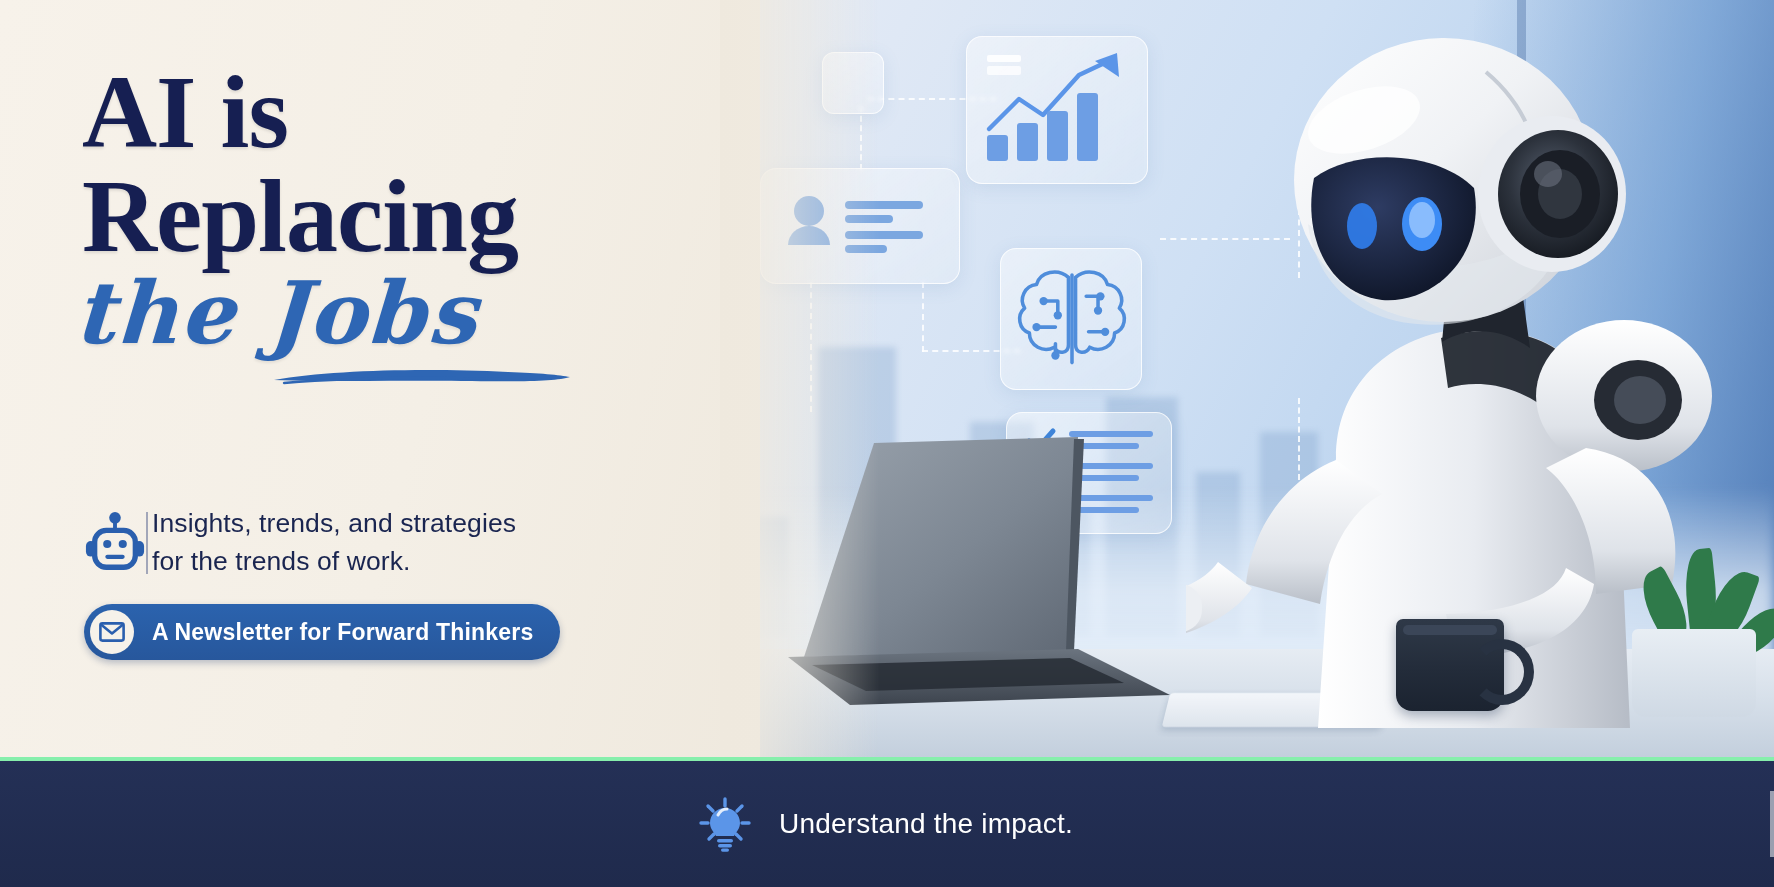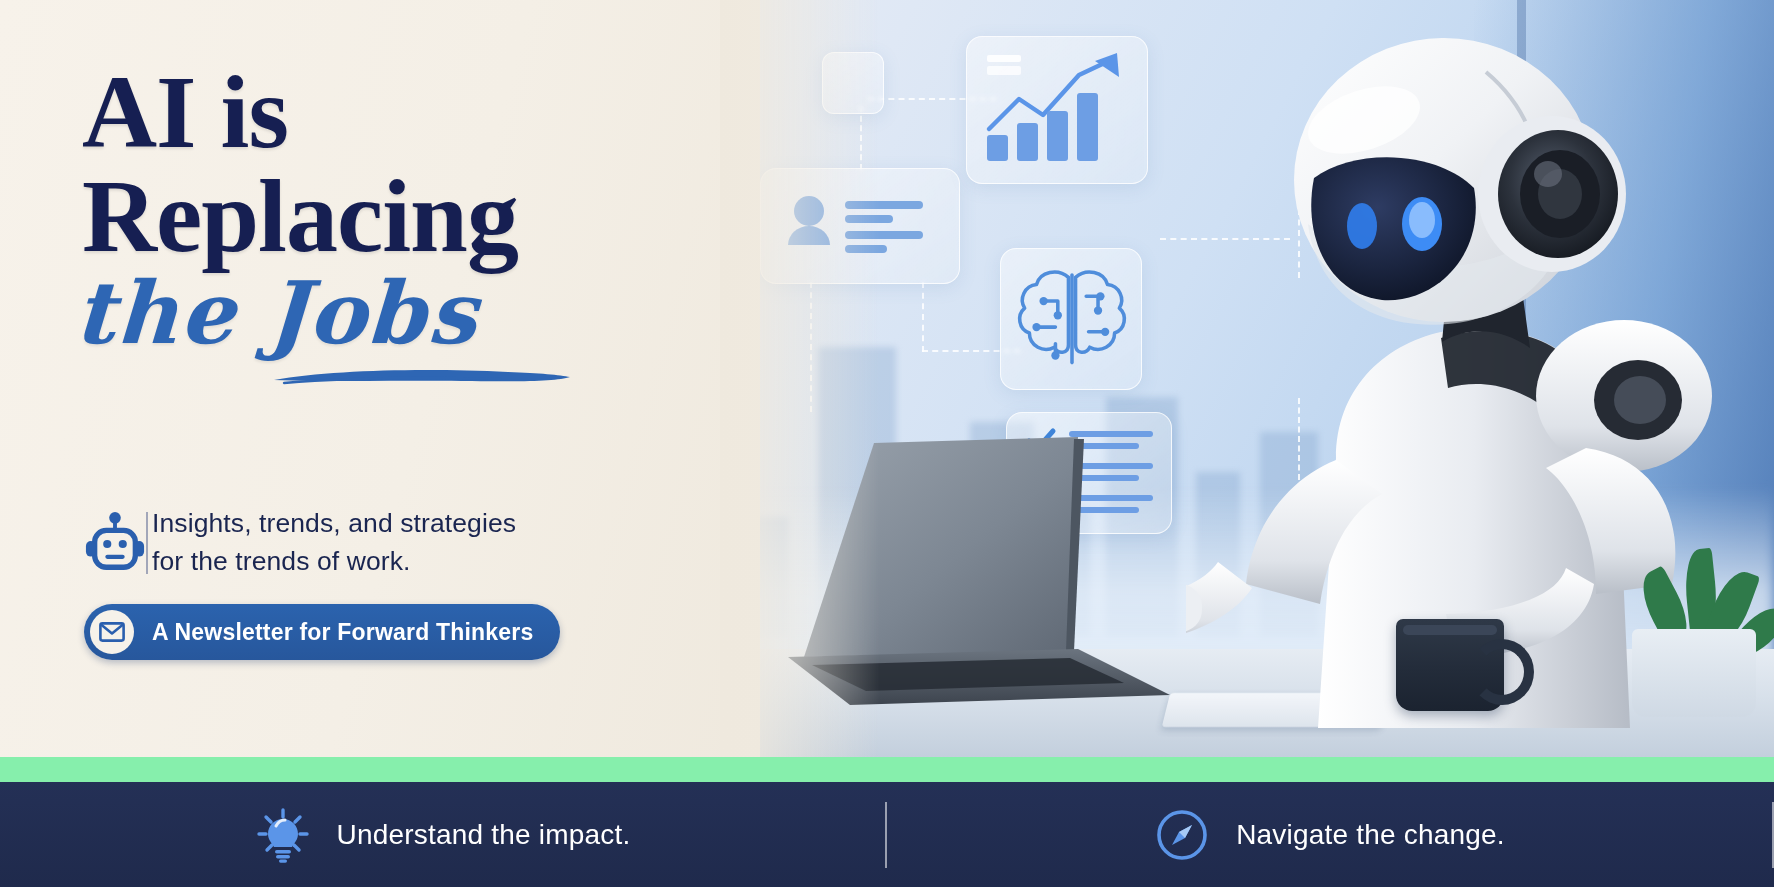--- a/index.html
+++ b/index.html
@@ -192,21 +192,21 @@
     position:absolute; left:606px; bottom:30px; width:220px; height:34px;
     background:linear-gradient(180deg,#f3f6fa 0%,#dde4ec 100%);
     border-radius:4px;
     transform:skewX(-14deg);
     box-shadow:0 3px 7px rgba(40,70,110,.2);
   }
 
   
   .footer {
     position:absolute; left:0; bottom:0;
-    width:1774px; height:105px;
+    width:1774px; height:126px;
     background:linear-gradient(180deg,#243056 0%,#1f2a4c 100%);
     display:flex; align-items:center;
     z-index:10;
   }
   .f-item {
     flex:1;
     display:flex; align-items:center; justify-content:center;
     gap:26px;
     position:relative;
   }
@@ -495,26 +495,18 @@
           <rect x="20" y="43" width="16" height="3.6" rx="1.8"></rect>
           <rect x="21" y="48" width="14" height="3.6" rx="1.8"></rect>
           <rect x="24" y="52.5" width="8" height="3.2" rx="1.6"></rect>
         </g>
       </svg>
       <span class="f-label">Understand the impact.</span>
     </div>
 
     <div class="f-sep"></div>
 
-    <div class="f-item">
-      <svg class="f-ico" viewBox="0 0 56 56">
-        <circle cx="28" cy="28" r="23" fill="none" stroke="#5b95e8" stroke-width="3.6"></circle>
-        <polygon points="38,18 25,25 18,38 31,31" fill="#5b95e8"></polygon>
-        <polygon points="38,18 25,25 31,31" fill="#a7caf5"></polygon>
-      </svg>
-      <span class="f-label">Navigate the change.</span>
-    </div>
 
     <div class="f-sep"></div>
 
   </div>
 
 </div>
 
 </body></html>

